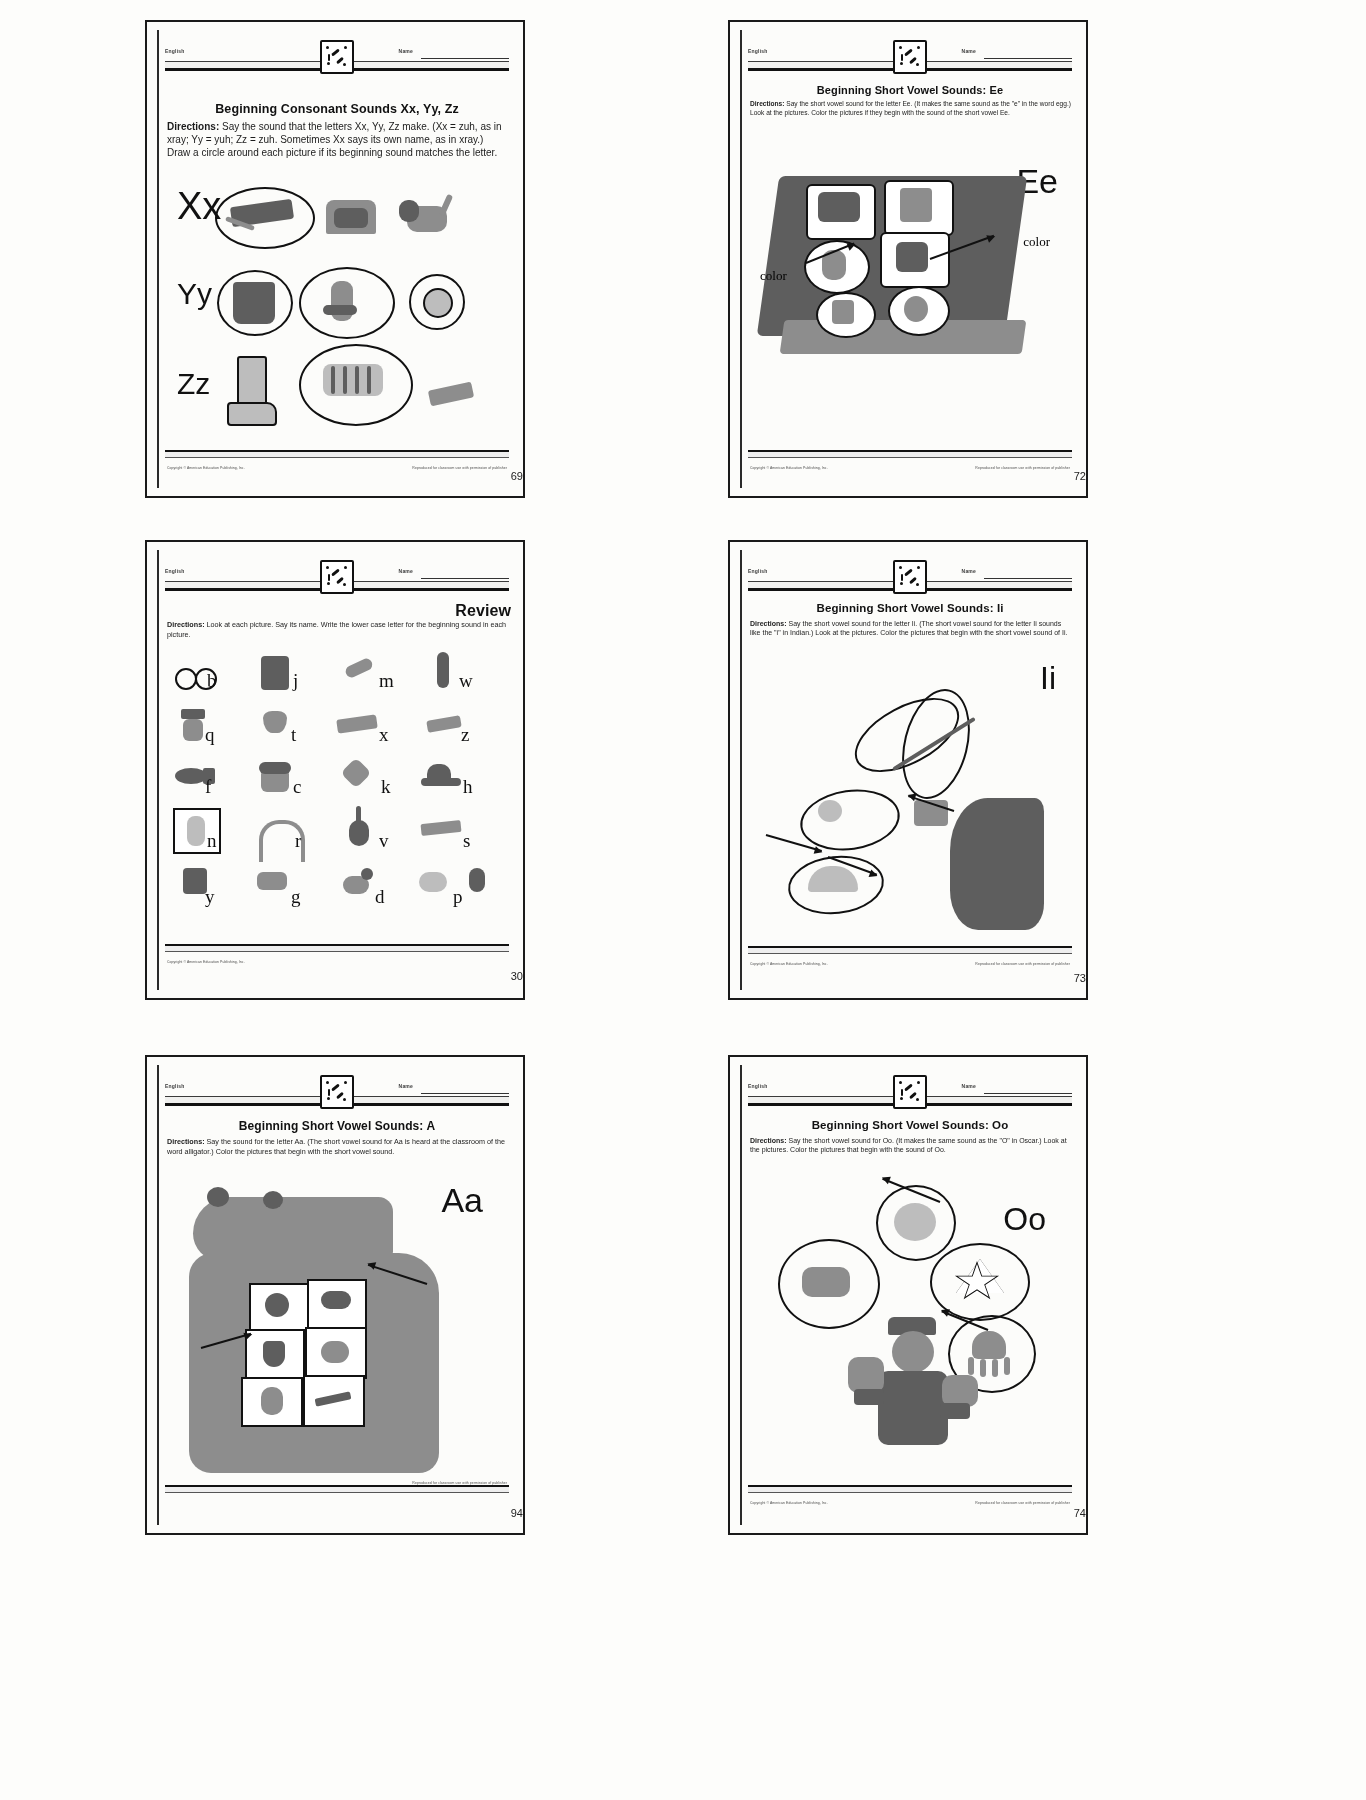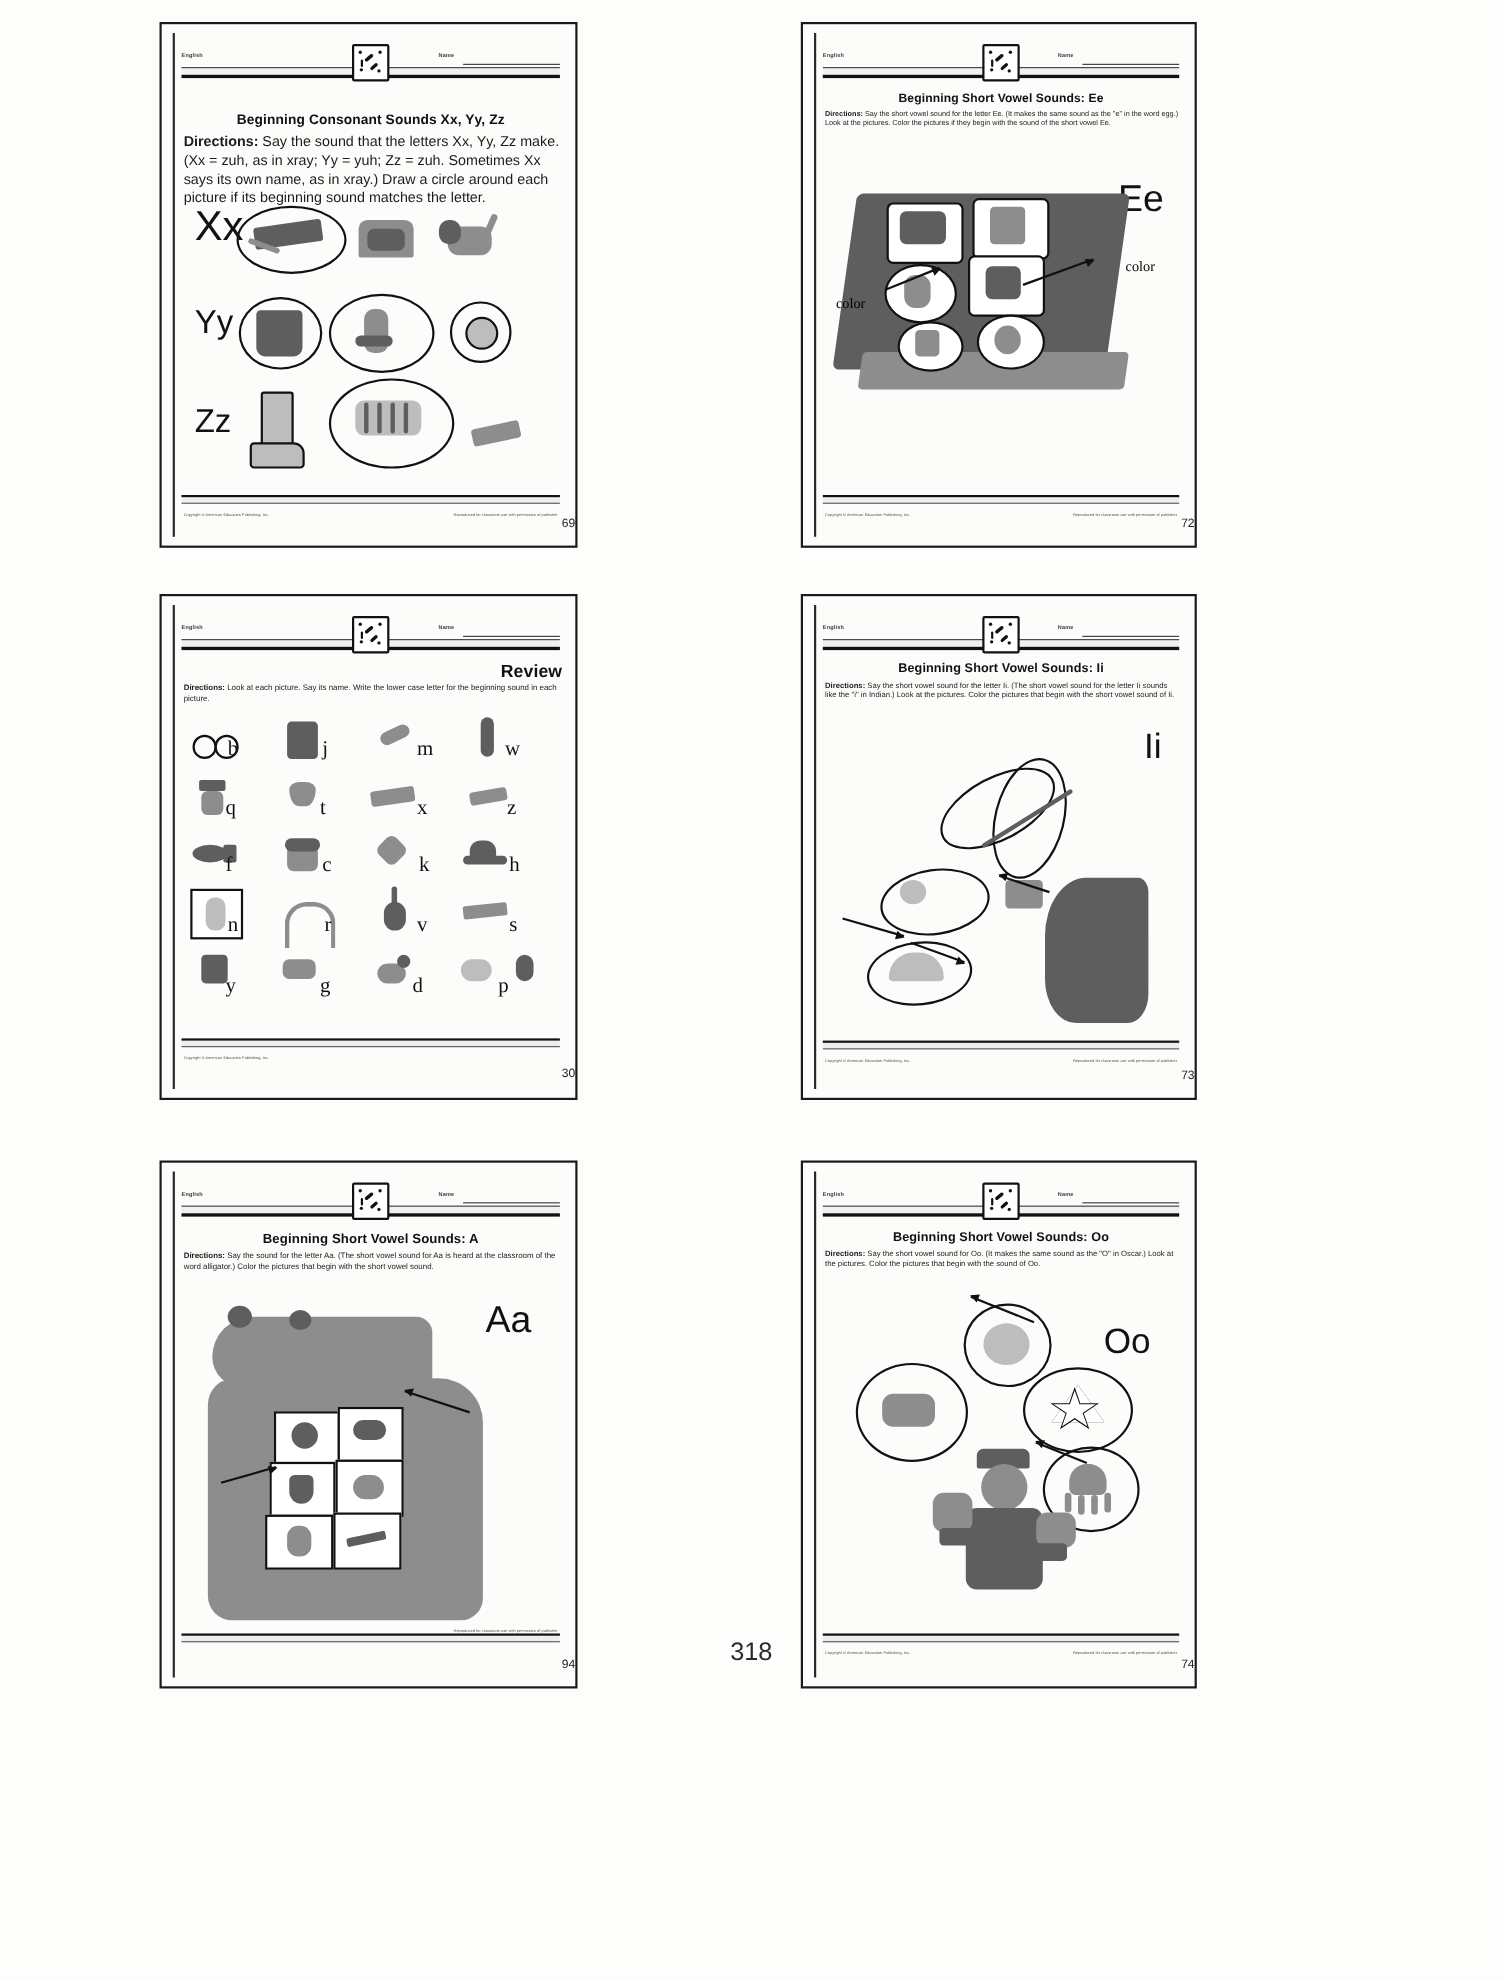--- a/index.html
+++ b/index.html
@@ -165,21 +165,21 @@
             <i></i>
             <i></i>
             <i></i>
             <i></i>
             <i></i>
             <i></i>
       </div>
     </div>
 
     <div class="ws-title" style="top:80px;font-size:12.5px;">Beginning Consonant Sounds Xx, Yy, Zz</div>
-    <div class="ws-dir" style="top:98px;font-size:13px;"><b>Directions:</b><span> Say the sound that the letters Xx, Yy, Zz make. (Xx = zuh, as in xray; Yy = yuh; Zz = zuh. Sometimes Xx says its own name, as in xray.) Draw a circle around each picture if its beginning sound matches the letter.</span></div>
+    <div class="ws-dir" style="top:98px;font-size:10px;"><b>Directions:</b><span> Say the sound that the letters Xx, Yy, Zz make. (Xx = zuh, as in xray; Yy = yuh; Zz = zuh. Sometimes Xx says its own name, as in xray.) Draw a circle around each picture if its beginning sound matches the letter.</span></div>
 
     <div class="bigletter" style="left:30px;top:163px;font-size:38px;">Xx</div>
     <div class="art oval" style="left:68px;top:165px;width:96px;height:58px;">
       <div class="blob d" style="left:14px;top:14px;width:62px;height:20px;transform:rotate(-8deg);border-radius:3px;"></div>
       <div class="blob" style="left:8px;top:32px;width:30px;height:5px;transform:rotate(20deg);"></div>
     </div>
     <div class="art" style="left:175px;top:168px;width:58px;height:54px;">
       <div class="blob" style="left:4px;top:10px;width:50px;height:34px;border-radius:8px 8px 2px 2px;"></div>
       <div class="blob d" style="left:12px;top:18px;width:34px;height:20px;border-radius:6px;"></div>
     </div>
@@ -555,14 +555,13 @@
     <div class="arrow" style="left:258px;top:272px;width:50px;transform:rotate(202deg);"></div>
 
     <div class="ws-foot-rule" style="bottom:40px;"></div>
     <div class="ws-copy" style="bottom:28px;">Copyright © American Education Publishing, Inc.</div>
     <div class="ws-copy right" style="bottom:28px;">Reproduced for classroom use with permission of publisher</div>
     <div class="ws-pageno" style="bottom:14px;">74</div>
   </div>
 
 </div>
 
-<div class="book-pageno" style="top:1488px;">318</div>
 </div>
 
 </body></html>

